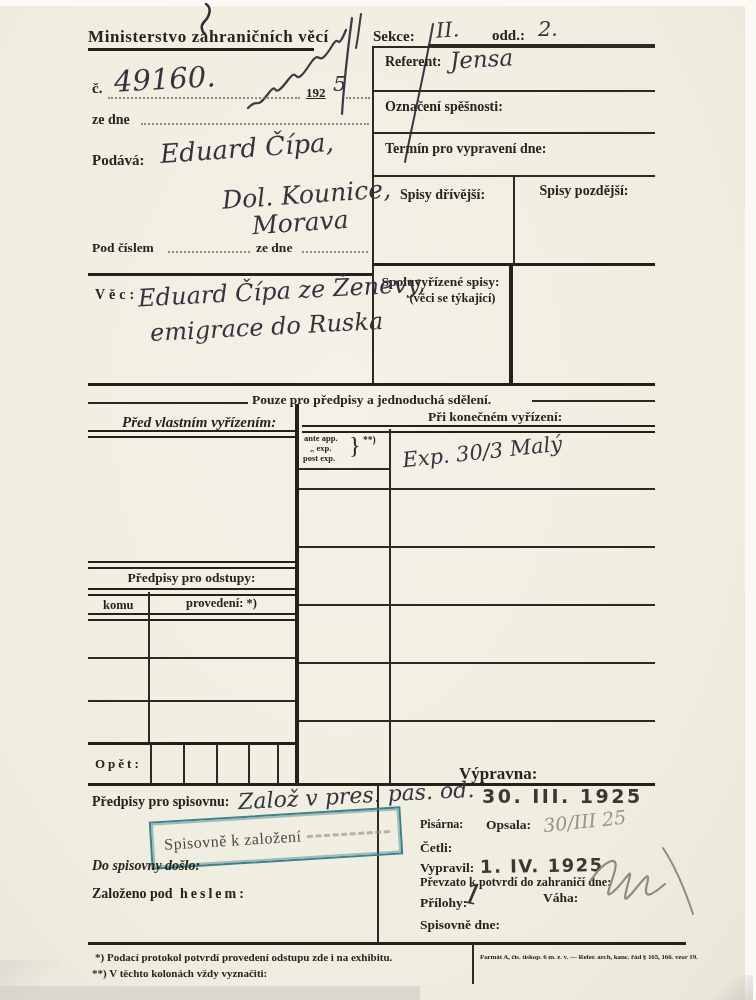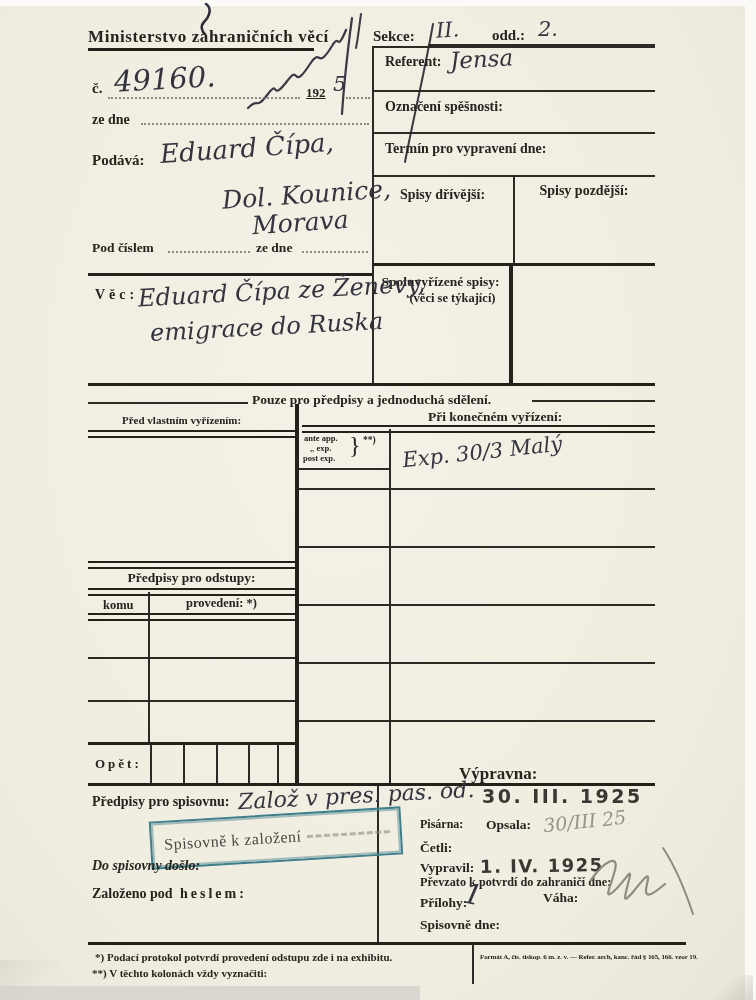--- a/index.html
+++ b/index.html
@@ -110,21 +110,21 @@
 
   <div class="lbl" style="left:95px;top:287px;font-size:14px;letter-spacing:4px;">Věc:</div>
   <div class="hw" style="left:138px;top:277px;font-size:24px;transform:rotate(-3deg);">Eduard Čípa ze Ženevy,</div>
   <div class="hw" style="left:150px;top:313px;font-size:24px;transform:rotate(-3deg);">emigrace do Ruska</div>
 
   <div class="rh thick" style="left:88px;top:383px;width:567px;"></div>
   <div class="rh" style="left:88px;top:402px;width:160px;"></div>
   <div class="rh" style="left:532px;top:400px;width:123px;"></div>
   <div class="lbl" style="left:252px;top:392px;font-size:13.5px;">Pouze pro předpisy a jednoduchá sdělení.</div>
 
-  <div class="lbl" style="left:122px;top:414px;font-size:11px;">Před vlastním vyřízením:</div>
+  <div class="lbl" style="left:122px;top:414px;font-size:15px;font-style:italic;">Před vlastním vyřízením:</div>
   <div class="dbl" style="left:88px;top:430px;width:208px;"></div>
   <div class="lbl" style="left:428px;top:409px;font-size:13.5px;">Při konečném vyřízení:</div>
   <div class="dbl" style="left:302px;top:425px;width:353px;"></div>
 
   <div class="rv" style="left:295px;top:404px;height:380px;width:4px;background:#232119;"></div>
   <div class="rv" style="left:389px;top:429px;height:355px;"></div>
 
   <div class="rh" style="left:299px;top:468px;width:90px;"></div>
   <div class="lbl" style="left:304px;top:433px;font-size:8.5px;">ante app.</div>
   <div class="lbl" style="left:310px;top:443px;font-size:8.5px;">„ exp.</div>

